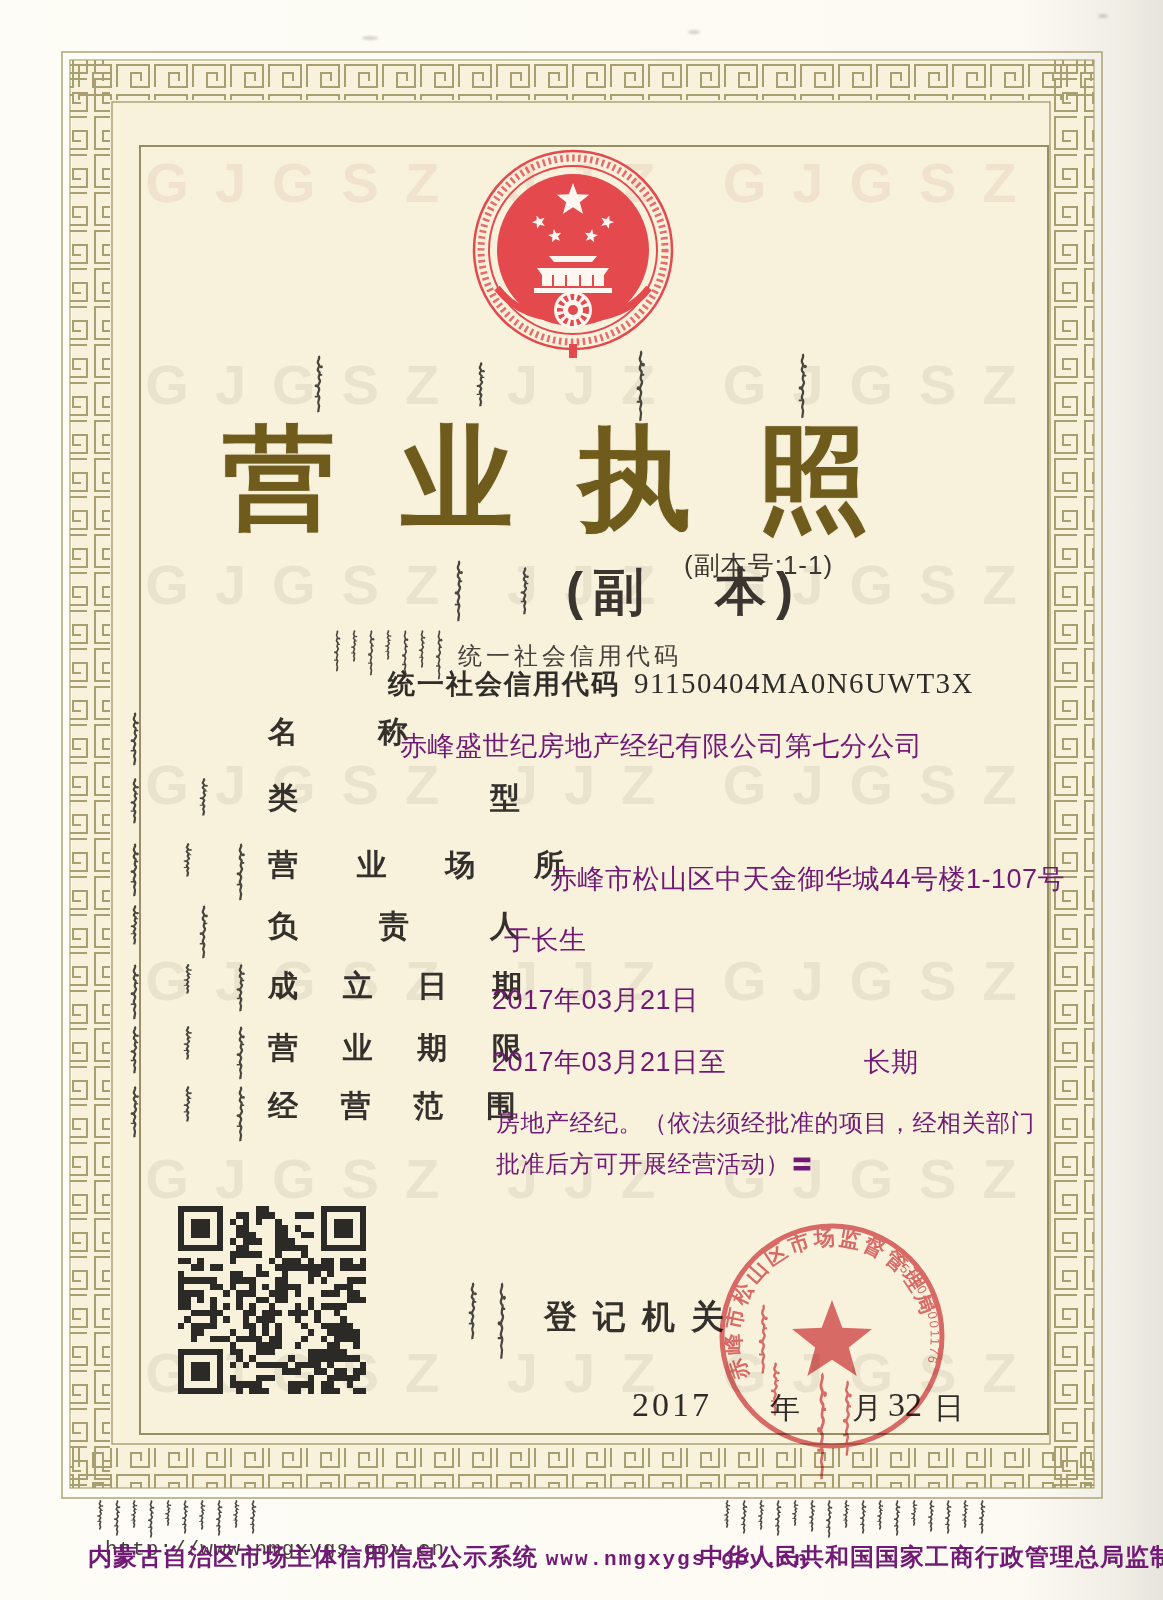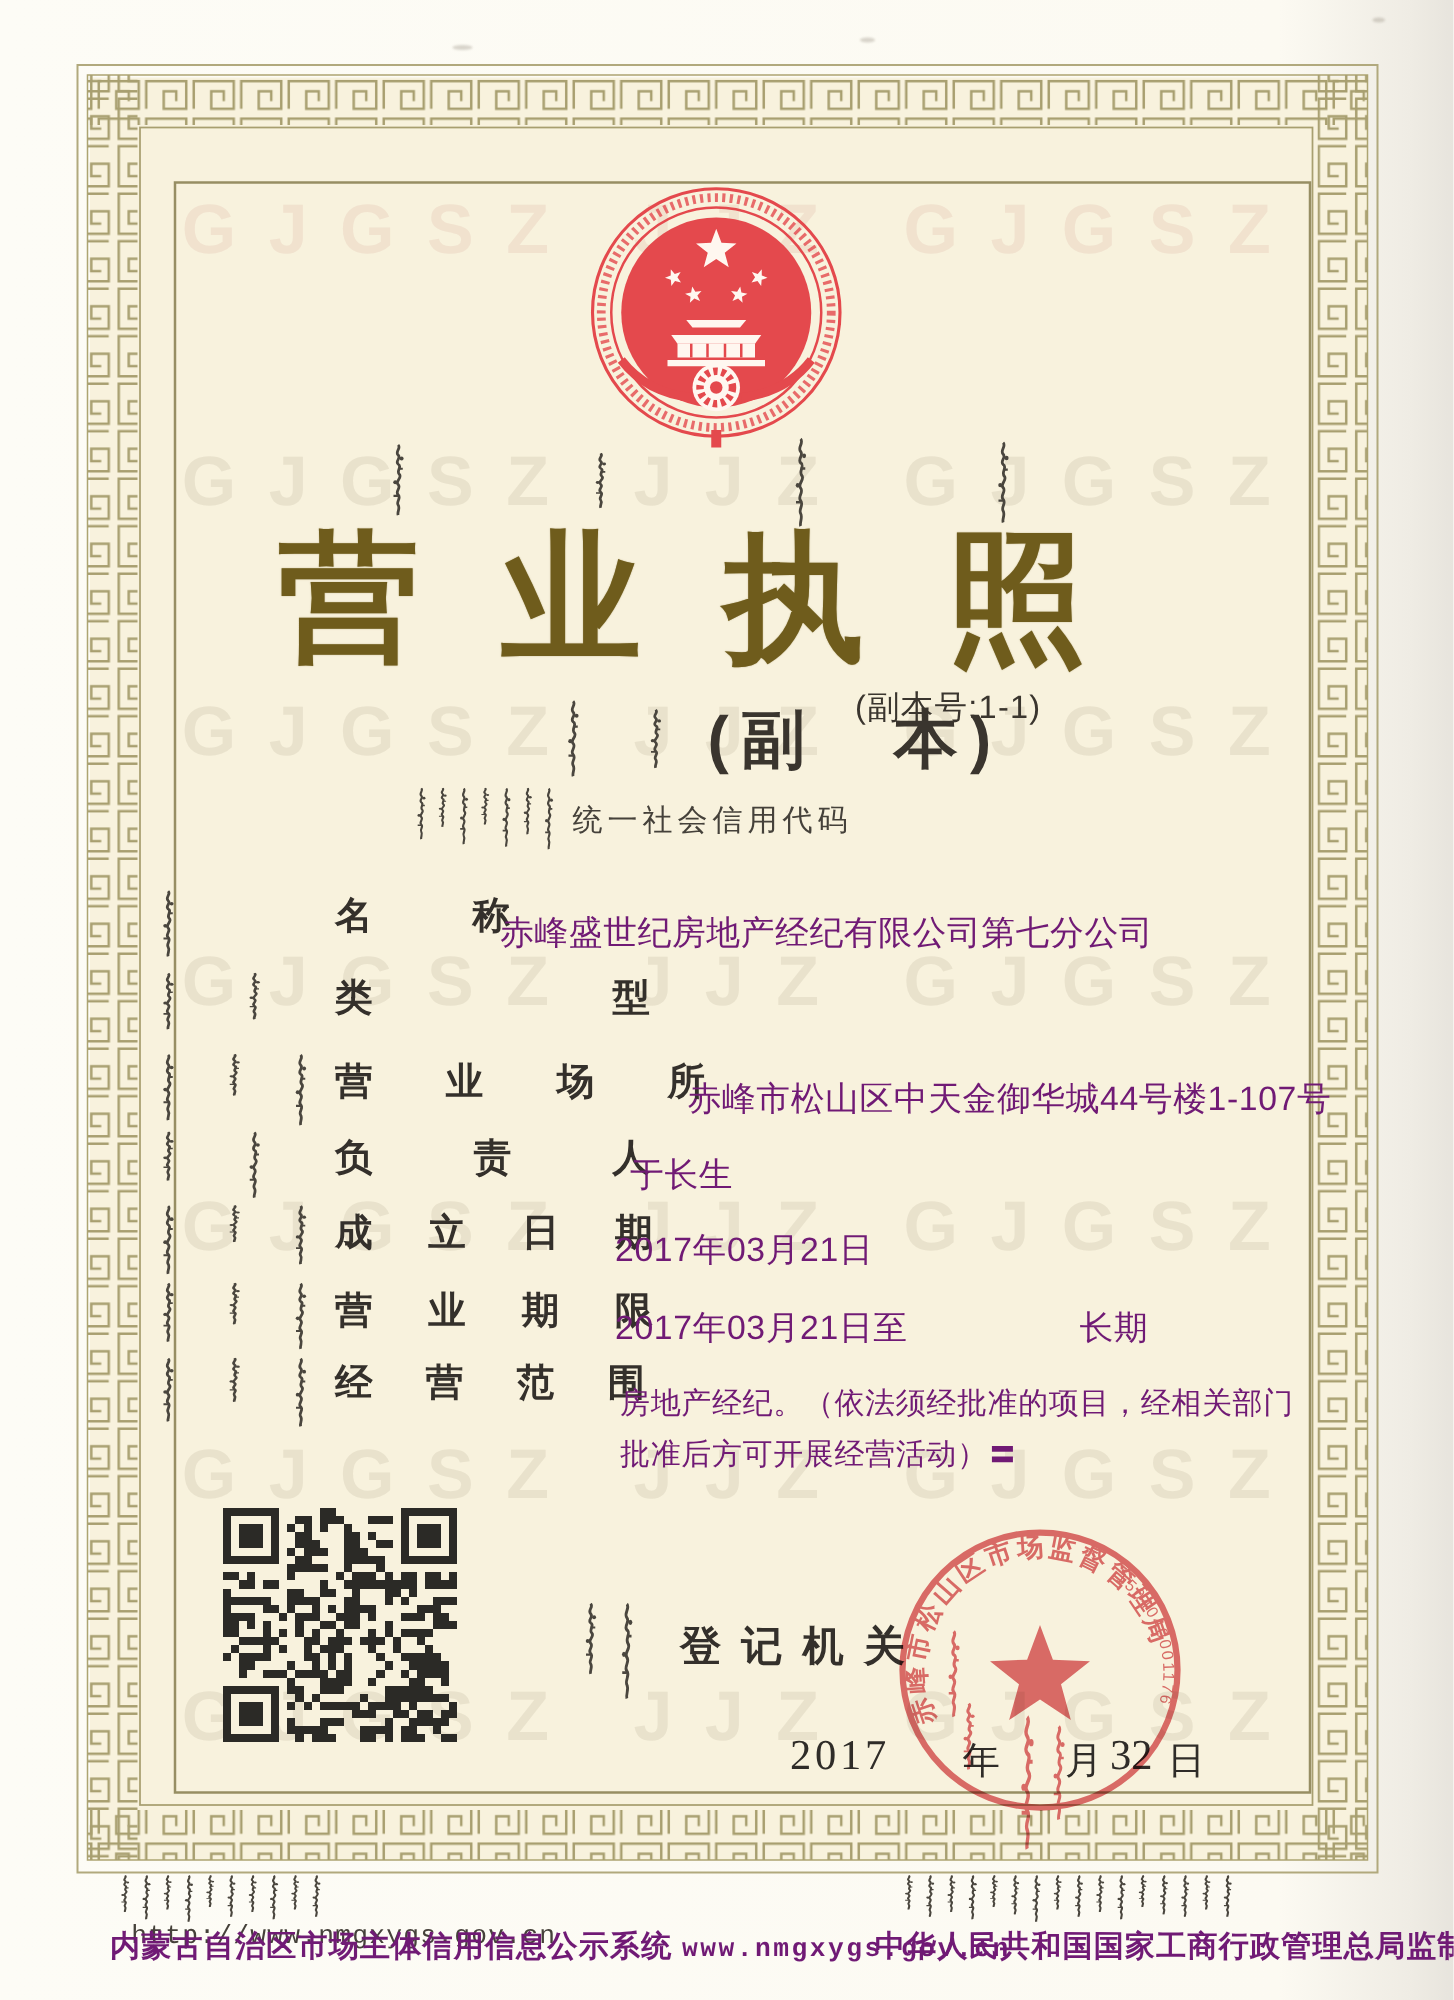--- a/index.html
+++ b/index.html
@@ -194,20 +194,23 @@
           <use href="#mng"></use>
         </svg>
         <svg class="mg" viewBox="0 0 14 64" preserveAspectRatio="none" style="height:38px">
           <use href="#mng"></use>
         </svg>
         <svg class="mg" viewBox="0 0 14 64" preserveAspectRatio="none" style="height:50px">
           <use href="#mng"></use>
         </svg>
       </span>
     <span class="lbl">统一社会信用代码</span>
+  </div>
+  <div id="credit-main">
+    <span class="lbl">统一社会信用代码</span><span class="code">91150404MA0N6UWT3X</span>
   </div>
 
   <div class="rowmng" style="top:712px" data-mng="54">
       <svg class="mg" viewBox="0 0 14 64" preserveAspectRatio="none" style="height:54px">
         <use href="#mng"></use>
       </svg>
     </div>
   <div class="frow" style="top:712px;--lw:140px;--vo:-8px">
     <span class="flabel">
         <span>名</span>

